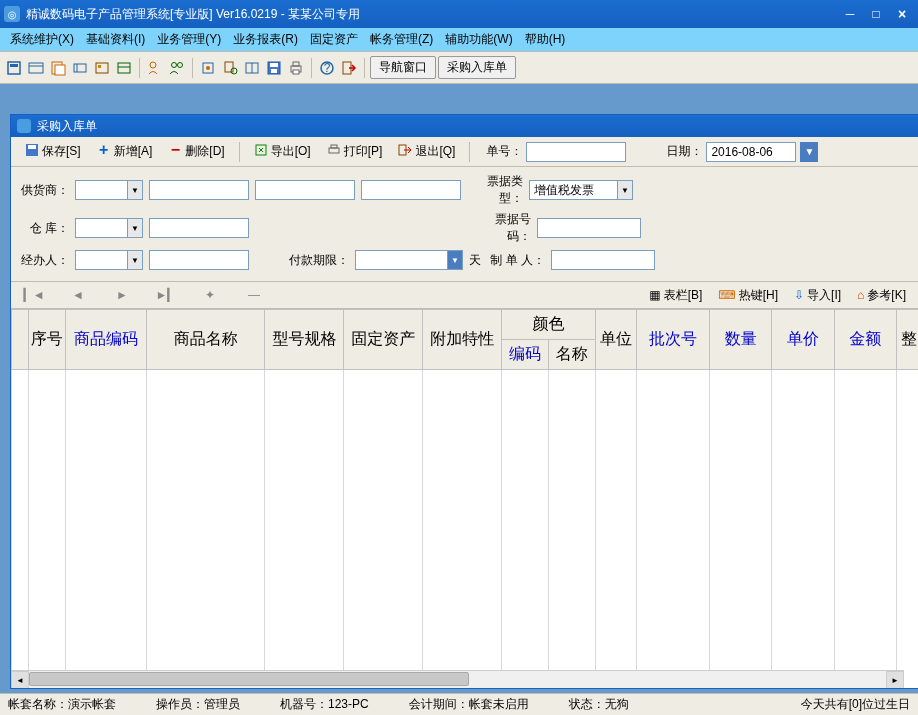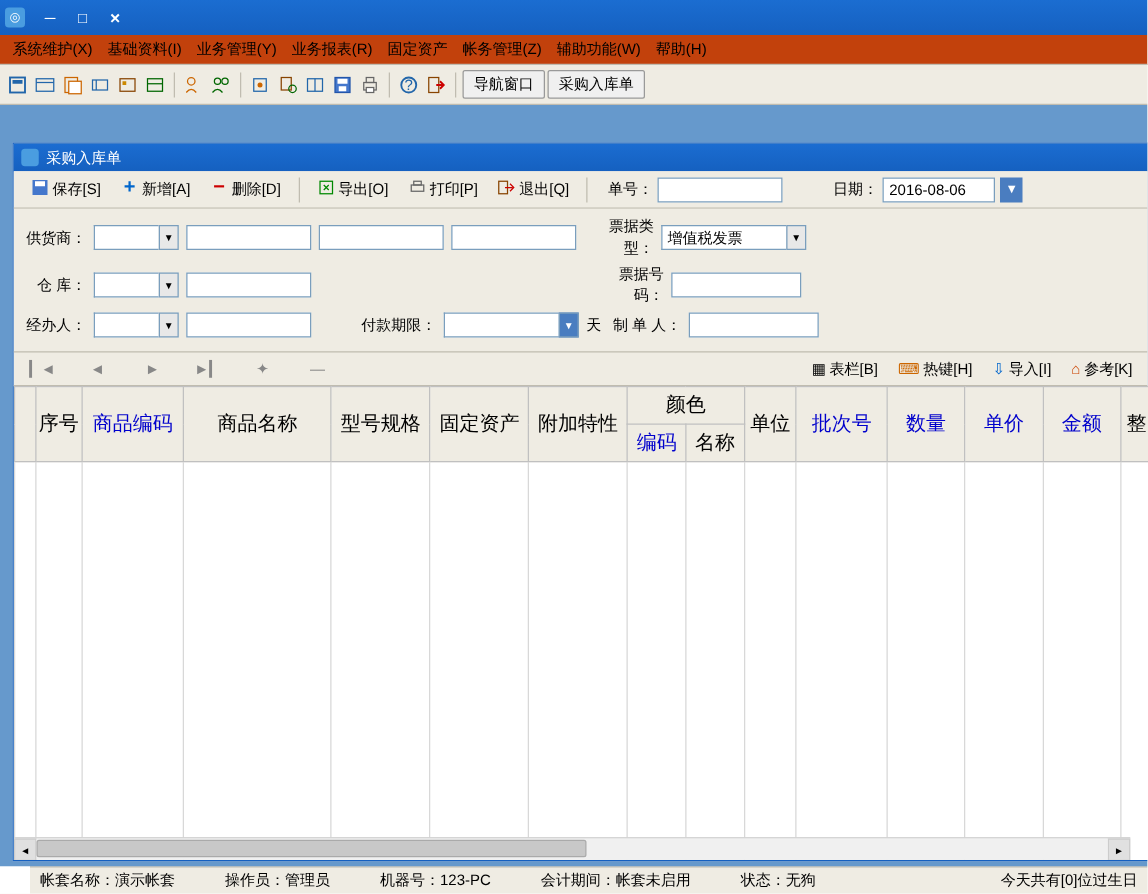--- a/index.html
+++ b/index.html
@@ -3,21 +3,21 @@
 <meta charset="utf-8">
 <style>
 * { box-sizing: border-box; margin: 0; padding: 0; font-family: "Microsoft YaHei", SimSun, Arial, sans-serif; font-size: 12px; }
 body { background: #fff; overflow: hidden; }
 .window { width: 918px; height: 715px; background: #fff; display: flex; flex-direction: column; }
 .titlebar { height: 28px; background: linear-gradient(#1b6dd1, #1560c0); display: flex; align-items: center; padding: 0 4px; color: #fff; }
 .titlebar .app-icon { width: 16px; height: 16px; background: #4a9de0; border-radius: 3px; margin-right: 6px; display: flex; align-items: center; justify-content: center; font-size: 10px; }
 .titlebar .title-text { flex: 1; font-size: 12px; }
 .titlebar .winbtn { width: 24px; height: 16px; display: flex; align-items: center; justify-content: center; cursor: pointer; color: #fff; font-size: 12px; margin-left: 2px; }
 .titlebar .winbtn.close { font-size: 14px; font-weight: bold; }
-.menubar { height: 24px; background: #c2410c; border-bottom: 1px solid #c0bcb0; display: flex; align-items: center; padding: 0 4px; }
+.menubar { height: 24px; background: #7dd3fc; border-bottom: 1px solid #c0bcb0; display: flex; align-items: center; padding: 0 4px; }
 .menubar .menu-item { padding: 2px 6px; cursor: pointer; font-size: 12px; }
 .toolbar-main { height: 32px; background: #efece3; border-bottom: 1px solid #c0bcb0; display: flex; align-items: center; padding: 0 4px; gap: 2px; }
 .tb-icon { width: 20px; height: 20px; display: flex; align-items: center; justify-content: center; cursor: pointer; border-radius: 2px; font-size: 14px; }
 .tb-sep { width: 1px; height: 20px; background: #c0bcb0; margin: 0 3px; }
 .tb-btn { padding: 2px 8px; border: 1px solid #999; background: #f0f0f0; cursor: pointer; border-radius: 2px; font-size: 12px; }
 .mdi-area { flex: 1; background: #6699cc; padding: 2px; position: relative; overflow: hidden; }
 .child-window { position: absolute; left: 10px; top: 30px; right: -5px; bottom: 4px; background: #efece3; border: 1px solid #1560c0; display: flex; flex-direction: column; }
 .child-titlebar { height: 22px; background: linear-gradient(#1b6dd1, #1560c0); display: flex; align-items: center; padding: 0 6px; color: #fff; font-size: 12px; }
 .child-titlebar .app-icon { width: 14px; height: 14px; background: #4a9de0; border-radius: 3px; margin-right: 6px; }
 .form-toolbar { height: 30px; background: #efece3; border-bottom: 1px solid #c0bcb0; display: flex; align-items: center; padding: 0 8px; gap: 4px; }
@@ -48,32 +48,33 @@
 .grid-table { border-collapse: collapse; width: 100%; table-layout: fixed; }
 .grid-table th { border: 1px solid #c0c0c0; background: #efece3; font-weight: normal; font-size: 16px; padding: 4px 2px; text-align: center; height: 20px; }
 .grid-table th.blue { color: #0000cc; }
 .grid-table td { border: 1px solid #d8d8d8; height: 22px; }
 .grid-body { height: 320px; }
 .grid-body td { border-right: 1px solid #d8d8d8; }
 .scrollbar-h { position: absolute; left: 0; right: 18px; bottom: 0; height: 18px; background: #f0f0f0; border-top: 1px solid #ccc; display: flex; }
 .sb-btn { width: 18px; height: 18px; background: #e0e0e0; border: 1px solid #ccc; display: flex; align-items: center; justify-content: center; font-size: 8px; cursor: pointer; }
 .sb-track { flex: 1; background: #f0f0f0; position: relative; }
 .sb-thumb-h { position: absolute; left: 0; top: 1px; width: 440px; height: 14px; background: #c8c8c8; border: 1px solid #aaa; border-radius: 2px; cursor: pointer; }
-.statusbar { height: 22px; background: #efece3; border-top: 1px solid #c0bcb0; display: flex; align-items: center; padding: 0 8px; font-size: 12px; gap: 40px; margin-left: 24px; }
+.statusbar { height: 22px; background: #efece3; border-top: 1px solid #c0bcb0; display: flex; align-items: center; padding: 0 8px; font-size: 12px; gap: 40px; }
 .statusbar .sb-item { white-space: nowrap; }
 .statusbar .sb-right { margin-left: auto; }
 svg { display: block; }
 </style>
 </head>
 <body>
 
 <div class="window">
 
   <div class="titlebar">
     <div class="app-icon">◎</div>
+    <div class="title-text">精诚数码电子产品管理系统[专业版] Ver16.0219  -  某某公司专用</div>
     <div class="winbtn">─</div>
     <div class="winbtn">□</div>
     <div class="winbtn close">×</div>
   </div>
 
   <div class="menubar">
     <div class="menu-item">系统维护(X)</div>
     <div class="menu-item">基础资料(I)</div>
     <div class="menu-item">业务管理(Y)</div>
     <div class="menu-item">业务报表(R)</div>
@@ -256,21 +257,21 @@
               <span class="form-label">供货商：</span>
               <div class="form-combo">
                   <input style="width: 52px;">
                   <div class="combo-btn">▼</div>
                 </div>
               <input class="form-input" style="width: 100px;">
               <input class="form-input" style="width: 100px;">
               <input class="form-input" style="width: 100px;">
               <span class="form-label-r">票据类型：</span>
               <div class="form-combo">
-                  <input style="width: 100px;" value="增值税发票">
+                  <input style="width: 88px;" value="增值税发票">
                   <div class="combo-btn">▼</div>
                 </div>
             </div>
             <div class="form-row">
               <span class="form-label">仓  库：</span>
               <div class="form-combo">
                   <input style="width: 52px;">
                   <div class="combo-btn">▼</div>
                 </div>
               <input class="form-input" style="width: 100px;">

